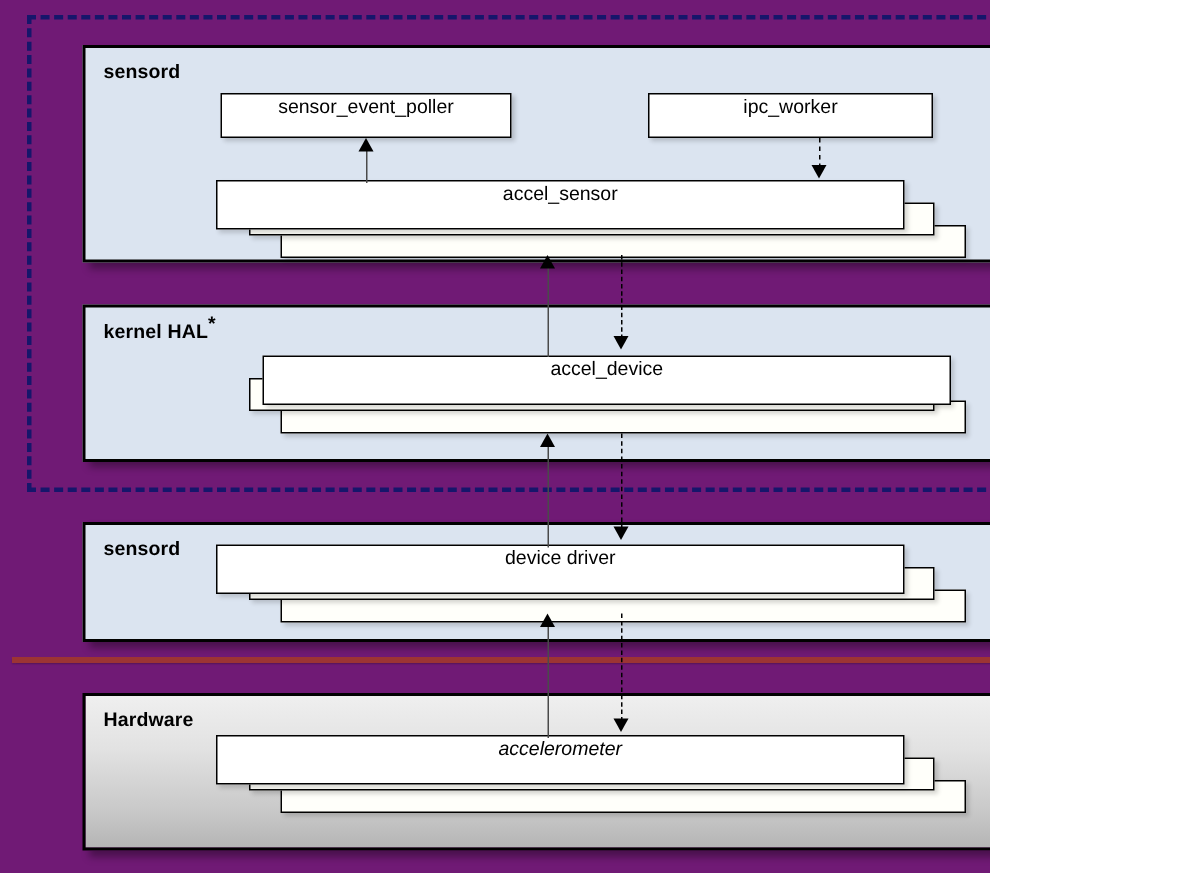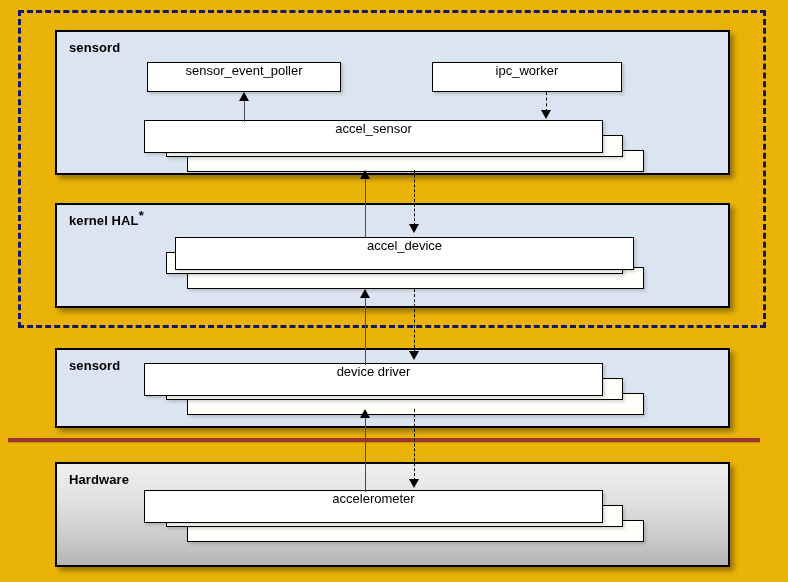--- a/index.html
+++ b/index.html
@@ -2,24 +2,25 @@
 <html><head>
 <meta charset="utf-8">
 <style>
   html,body{margin:0;padding:0;background:#ffffff;}
   body{
     font-family:"Liberation Sans","DejaVu Sans",sans-serif;
     -webkit-font-smoothing:antialiased;
   }
   #canvas{
     position:relative;
-    width:788px;
+    width:636px;
     height:582px;
     overflow:hidden;
-    background:#eab308;
+    background:#701a75;
+    padding-left:24px;
   }
 
   
   .dashed-boundary{
     position:absolute;
     border:3px dashed #16166b;
     box-sizing:border-box;
   }
 
   
@@ -184,21 +185,21 @@
 
   <div class="vline dash" style="left:414px;top:289px;height:64px;"></div>
   <div class="arrowhead down" style="left:409px;top:351px;"></div>
 
   <div class="red-rule" style="left:8px;top:438px;width:752px;height:4px;"></div>
 
   <div class="panel gray" style="left:55px;top:462px;width:675px;height:105px;">
     <div class="panel-label">Hardware</div>
   </div>
 
-  <div class="stack" style="left:144px;top:490px;width:500px;height:52px;">
+  <div class="stack" style="left:144px;top:490px;width:500px;height:52px;font-style:italic;">
     <div class="layer" style="left:43px;top:30px;width:457px;height:22px;"></div>
     <div class="layer" style="left:22px;top:15px;width:457px;height:22px;"></div>
     <div class="layer front" style="left:0px;top:0px;width:459px;height:33px;">
       <span>accelerometer</span>
     </div>
   </div>
 
   <div class="vline" style="left:365px;top:417px;height:75px;"></div>
   <div class="arrowhead up" style="left:360px;top:409px;"></div>
 

